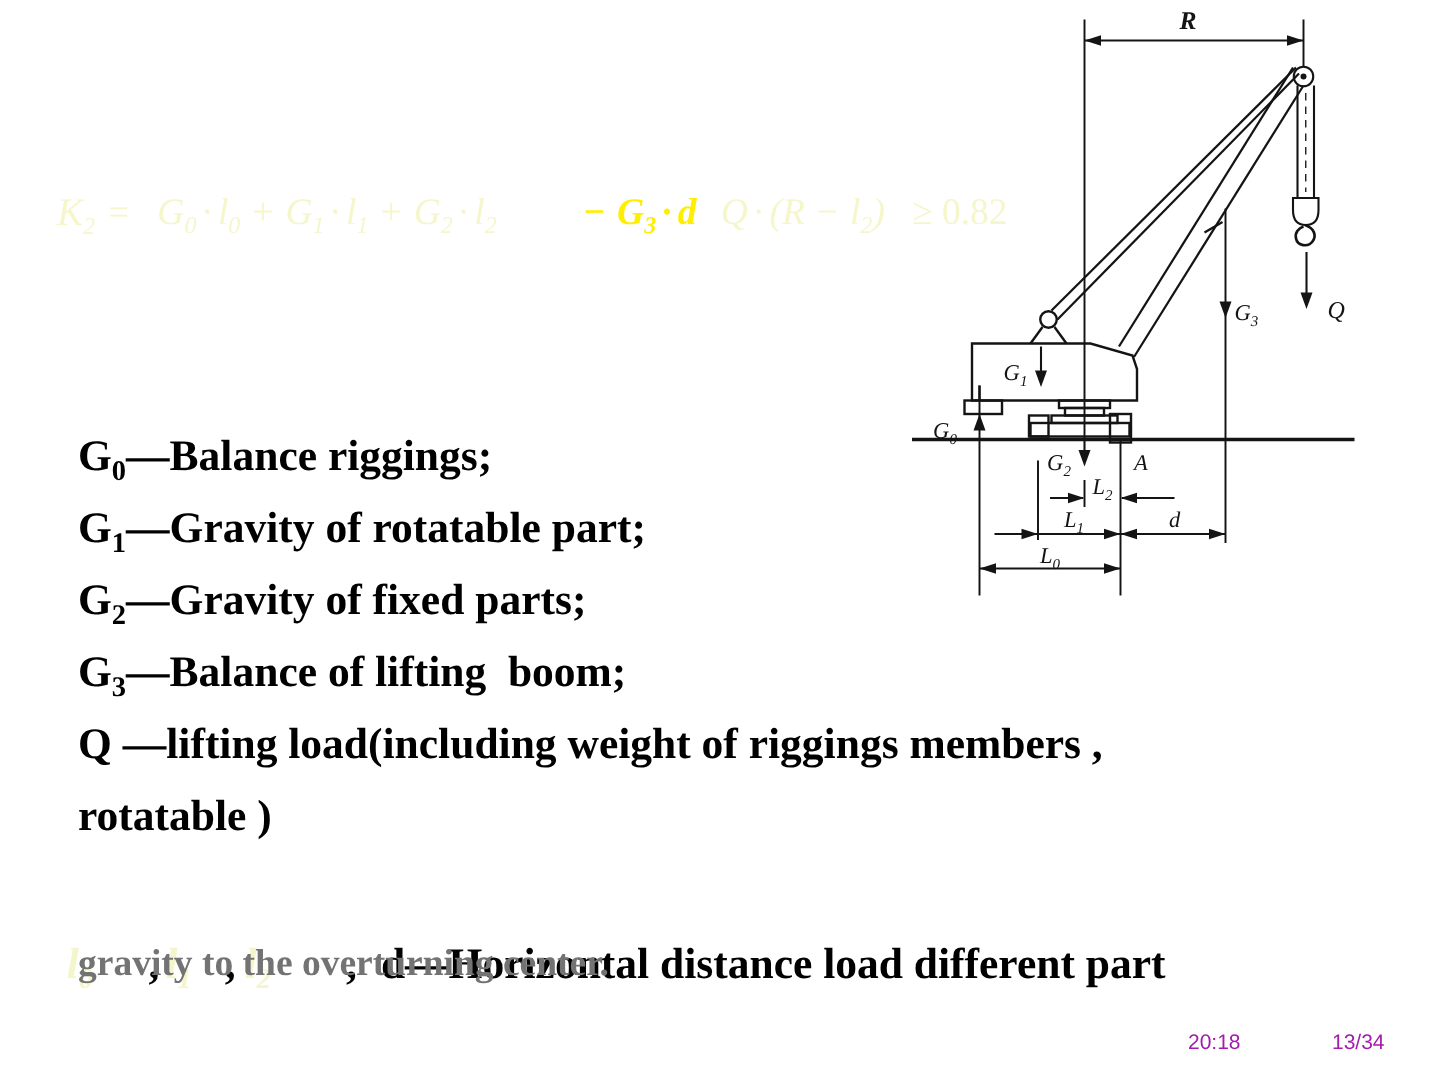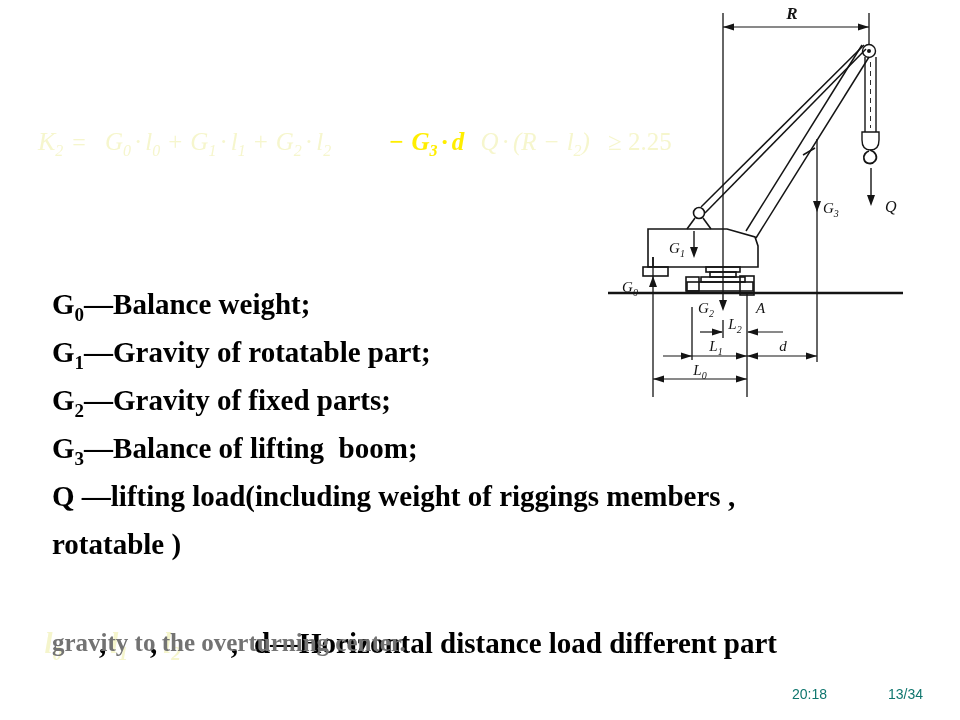--- a/index.html
+++ b/index.html
@@ -30,21 +30,21 @@
   .dist{position:absolute;left:30px;top:571px;height:48px;line-height:48px;
         font-weight:bold;font-size:29px;color:#000;white-space:pre;}
   .dist sub{font-size:19px;line-height:0;}
   .faint{color:#f5f5cc;font-style:italic;}
   .gap1{margin-left:37px;} .gap2{margin-left:4px;} .gap3{margin-left:22px;}
   .gap4{margin-left:6px;}  .gap5{margin-left:50px;} .gap6{margin-left:16px;}
   .dist2{position:absolute;left:52px;top:619px;height:48px;line-height:48px;
          font-weight:bold;font-size:25px;color:#737373;white-space:pre;}
 
   
-  .footer-time,.footer-page{position:absolute;top:686px;color:#0f766e;
+  .footer-time,.footer-page{position:absolute;top:686px;color:#a21caf;
         font-family:"Liberation Sans",sans-serif;font-size:14px;}
   .footer-time{left:792px;} .footer-page{left:888px;}
 
   
   .diagram{position:absolute;left:595px;top:0;}
   .diagram path,.diagram line,.diagram rect,.diagram circle,.diagram polyline
     {stroke:#141414;fill:none;}
   .diagram .ah{fill:#141414;stroke:none;}
   .dl{font:italic 15px "Liberation Serif",serif;fill:#141414;}
   .dlq{font:italic 16px "Liberation Serif",serif;fill:#141414;}
@@ -57,25 +57,25 @@
 <div class="formula">
   <span class="f-lhs"><span>K</span><sub>2</sub></span>
   <span class="f-eq">=</span>
   <span class="frac">
     <span class="num">
       <span><span>G</span><sub>0</sub><span class="dot">·</span><span>l</span><sub>0</sub><span class="op">+</span></span><span><span>G</span><sub>1</sub><span class="dot">·</span><span>l</span><sub>1</sub><span class="op">+</span></span><span><span>G</span><sub>2</sub><span class="dot">·</span><span>l</span><sub>2</sub><span class="op"></span></span><span class="hl"><span class="op">−</span><span>G</span><sub>3</sub><span class="dot">·</span><span>d</span></span>
     </span>
     <span class="bar"></span>
     <span class="den"><span>Q</span><span class="dot">·</span><span>(</span><span>R</span><span class="op">−</span><span>l</span><sub>2</sub><span>)</span></span>
   </span>
-  <span class="f-cmp"><span>≥ </span><span>2.25</span></span>
+  <span class="f-cmp"><span>≥ </span><span>0.82</span></span>
 </div>
 
 <div class="defs">
-  <div class="def-line"><span>G</span><sub>0</sub><span>—Balance weight;</span></div>
+  <div class="def-line"><span>G</span><sub>0</sub><span>—Balance riggings;</span></div>
   <div class="def-line"><span>G</span><sub>1</sub><span>—Gravity of rotatable part;</span></div>
   <div class="def-line"><span>G</span><sub>2</sub><span>—Gravity of fixed parts;</span></div>
   <div class="def-line"><span>G</span><sub>3</sub><span>—Balance of lifting  boom;</span></div>
   <div class="def-line"><span>Q</span><sub></sub><span> —lifting load(including weight of riggings members ,</span></div>
   <div class="def-line"><span>rotatable )</span></div>
 </div>
 
 <div class="dist">
   <span class="faint"><span>l</span><sub>0</sub></span><span class="gap1">,</span><span class="faint gap2"><span>l</span><sub>1</sub></span><span class="gap3">,</span><span class="faint gap4"><span>l</span><sub>2</sub></span><span class="gap5">,</span><span class="gap6">d—Horizontal distance load different part</span>
 </div>

